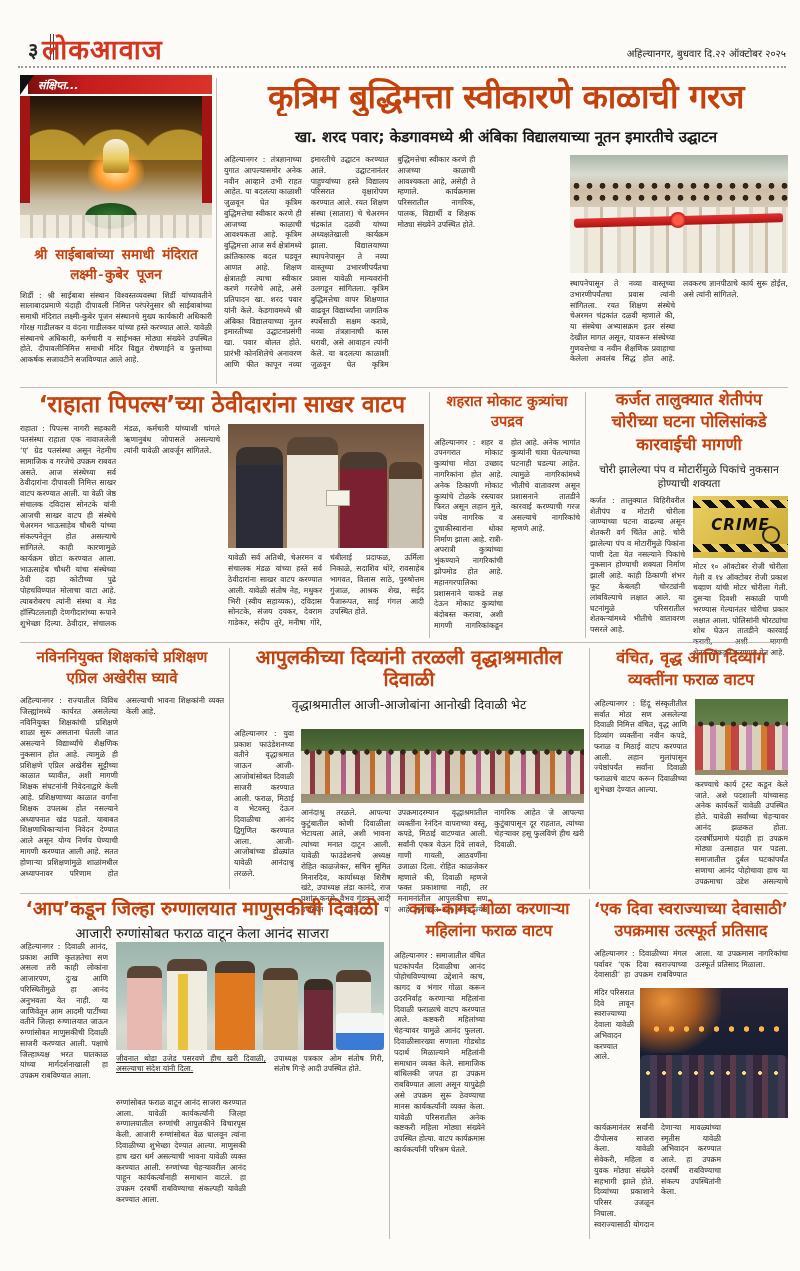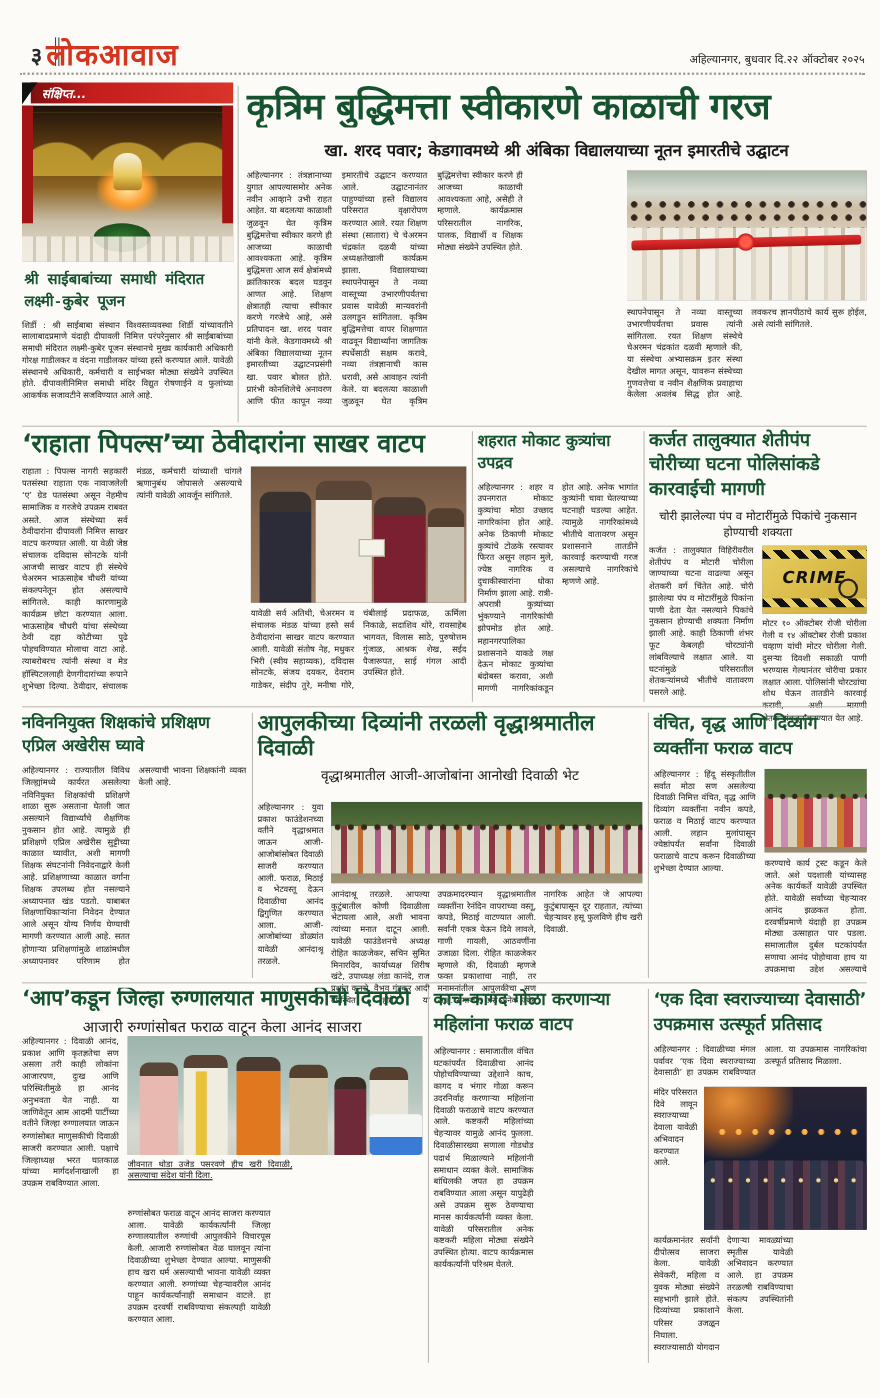--- a/index.html
+++ b/index.html
@@ -3,21 +3,21 @@
 <meta charset="utf-8">
 <style>
   html,body{margin:0;padding:0;background:#dfdedb;}
   .page{position:relative;width:800px;height:1271px;margin:0 auto;background:#fcfbf8;
         font-family:"DejaVu Sans","Liberation Sans",sans-serif;color:#141414;overflow:hidden;}
   .abs{position:absolute;}
   .bodytext{font-size:7.6px;line-height:1.42;text-align:justify;color:#1c1c1c;overflow:hidden;}
   .cols2{column-count:2;column-gap:8px;column-fill:auto;}
   .cols3{column-count:3;column-gap:7px;column-fill:auto;}
   .cols4{column-count:4;column-gap:9px;column-fill:auto;}
-  .hl{font-weight:bold;color:#14532d;line-height:1.15;overflow:hidden;}
+  .hl{font-weight:bold;text-align:center;color:#c2410c;line-height:1.15;overflow:hidden;}
   .subhl{font-weight:bold;text-align:center;color:#1a1a1a;overflow:hidden;}
   .vrule{position:absolute;width:1px;background:#bdbbb3;}
   .hrule{position:absolute;height:1px;background:#bdbbb3;}
   .dotrule{position:absolute;border-top:2px dotted #9a9890;height:0;}
   .photo{position:relative;overflow:hidden;background:#999;}
   .layer{position:absolute;}
   .masthead{font-size:27px;font-weight:bold;color:#d5351f;letter-spacing:1px;}
   .pageno{font-size:20px;font-weight:bold;color:#2a2a2a;}
   .dateline{font-size:10px;color:#222;}
   .brieftag{background:linear-gradient(90deg,#7e0f0f,#c31d1d 30%,#d9342a);color:#fff;
@@ -178,20 +178,21 @@
           <div class="layer" style="left:19%;bottom:0;width:15%;height:84%;background:linear-gradient(180deg,#584236 0 13%,#f0ece0 13% 100%);border-radius:8px 8px 0 0;"></div>
           <div class="layer" style="left:23%;bottom:0;width:4%;height:70%;background:#e8c23a;"></div>
           <div class="layer" style="left:37%;bottom:0;width:15%;height:82%;background:linear-gradient(180deg,#4a3a30 0 14%,#e07820 14% 100%);border-radius:8px 8px 0 0;"></div>
           <div class="layer" style="left:55%;bottom:0;width:13%;height:76%;background:linear-gradient(180deg,#55402f 0 15%,#cfc4a6 15% 100%);border-radius:8px 8px 0 0;"></div>
           <div class="layer" style="left:70%;bottom:0;width:11%;height:66%;background:linear-gradient(180deg,#3a2d24 0 16%,#6e2a38 16% 100%);border-radius:8px 8px 0 0;"></div>
           <div class="layer" style="left:82%;bottom:0;width:13%;height:74%;background:linear-gradient(180deg,#55402f 0 15%,#e9e5d8 15% 100%);border-radius:8px 8px 0 0;"></div>
           <div class="layer" style="right:0;bottom:0;width:18%;height:34%;background:linear-gradient(180deg,#f4f6f4 0 55%,#3a7bd5 55% 100%);border-radius:4px;"></div>
         </div>
         <div style="display:flex;gap:8px;margin-top:4px;">
           <div class="caption" style="width:150px;height:40px;text-decoration:underline;">जीवनात थोडा उजेड पसरवणे हीच खरी दिवाळी, असल्याचा संदेश यांनी दिला.</div>
+          <div class="caption" style="width:110px;height:40px;">उपाध्यक्ष पत्रकार ओम संतोष गिरी, संतोष गिऱ्हे आदी उपस्थित होते.</div>
         </div>
         <div class="bodytext cols2" style="width:268px;height:132px;margin-top:4px;">रुग्णांसोबत फराळ वाटून आनंद साजरा करण्यात आला. यावेळी कार्यकर्त्यांनी जिल्हा रुग्णालयातील रुग्णांची आपुलकीने विचारपूस केली. आजारी रुग्णांसोबत वेळ घालवून त्यांना दिवाळीच्या शुभेच्छा देण्यात आल्या. माणुसकी हाच खरा धर्म असल्याची भावना यावेळी व्यक्त करण्यात आली. रुग्णांच्या चेहऱ्यावरील आनंद पाहून कार्यकर्त्यांनाही समाधान वाटले. हा उपक्रम दरवर्षी राबविण्याचा संकल्पही यावेळी करण्यात आला.</div>
       </div>
     </div>
   </div>
 
   <div class="vrule" style="left:389px;top:899px;height:340px;"></div>
 
   <div class="abs" style="left:394px;top:898px;width:190px;height:345px;">
     <div class="hl" style="font-size:16px;line-height:1.4;">काच-कागद गोळा करणाऱ्या महिलांना फराळ वाटप</div>
@@ -206,16 +207,16 @@
     <div style="display:flex;gap:6px;margin-top:3px;">
       <div class="bodytext" style="width:40px;height:130px;">मंदिर परिसरात दिवे लावून स्वराज्याच्या देवाला यावेळी अभिवादन करण्यात आले.</div>
       <div class="photo" style="width:148px;height:130px;">
         <div class="layer" style="inset:0;background:linear-gradient(180deg,#2a2436 0%,#1a1f33 40%,#141828 100%);"></div>
         <div class="layer" style="left:0;top:0;width:55%;height:50%;background:radial-gradient(ellipse at 30% 20%,#e8923a 0%,#a85a20 40%,rgba(168,90,32,0) 75%);"></div>
         <div class="layer" style="left:6%;top:26%;width:90%;height:12%;background-image:radial-gradient(circle at 50% 50%,#ffb347 2.4px,rgba(0,0,0,0) 3px);background-size:15px 14px;"></div>
         <div class="layer" style="left:0;bottom:0;width:100%;height:48%;background:repeating-linear-gradient(90deg,#2e3448 0 10px,#463a52 10px 17px,#33283c 17px 26px,#5a3a4a 26px 32px);border-radius:6px 6px 0 0;"></div>
         <div class="layer" style="left:0;bottom:30%;width:100%;height:8%;background-image:radial-gradient(circle at 50% 50%,#ffd98a 1.6px,rgba(0,0,0,0) 2.2px);background-size:16px 10px;"></div>
       </div>
     </div>
-    <div class="bodytext cols3" style="height:116px;margin-top:5px;">कार्यक्रमानंतर सर्वांनी दीपोत्सव साजरा केला. यावेळी सेवेकरी, महिला व युवक मोठ्या संख्येने सहभागी झाले होते. दिव्यांच्या प्रकाशाने परिसर उजळून निघाला. स्वराज्यासाठी योगदान देणाऱ्या मावळ्यांच्या स्मृतीस यावेळी अभिवादन करण्यात आले. हा उपक्रम तरळल्षी राबविण्याचा संकल्प उपस्थितांनी केला.</div>
+    <div class="bodytext cols3" style="height:116px;margin-top:5px;">कार्यक्रमानंतर सर्वांनी दीपोत्सव साजरा केला. यावेळी सेवेकरी, महिला व युवक मोठ्या संख्येने सहभागी झाले होते. दिव्यांच्या प्रकाशाने परिसर उजळून निघाला. स्वराज्यासाठी योगदान देणाऱ्या मावळ्यांच्या स्मृतीस यावेळी अभिवादन करण्यात आले. हा उपक्रम दरवर्षी राबविण्याचा संकल्प उपस्थितांनी केला.</div>
   </div>
 
 </div>
 
 </body></html>

